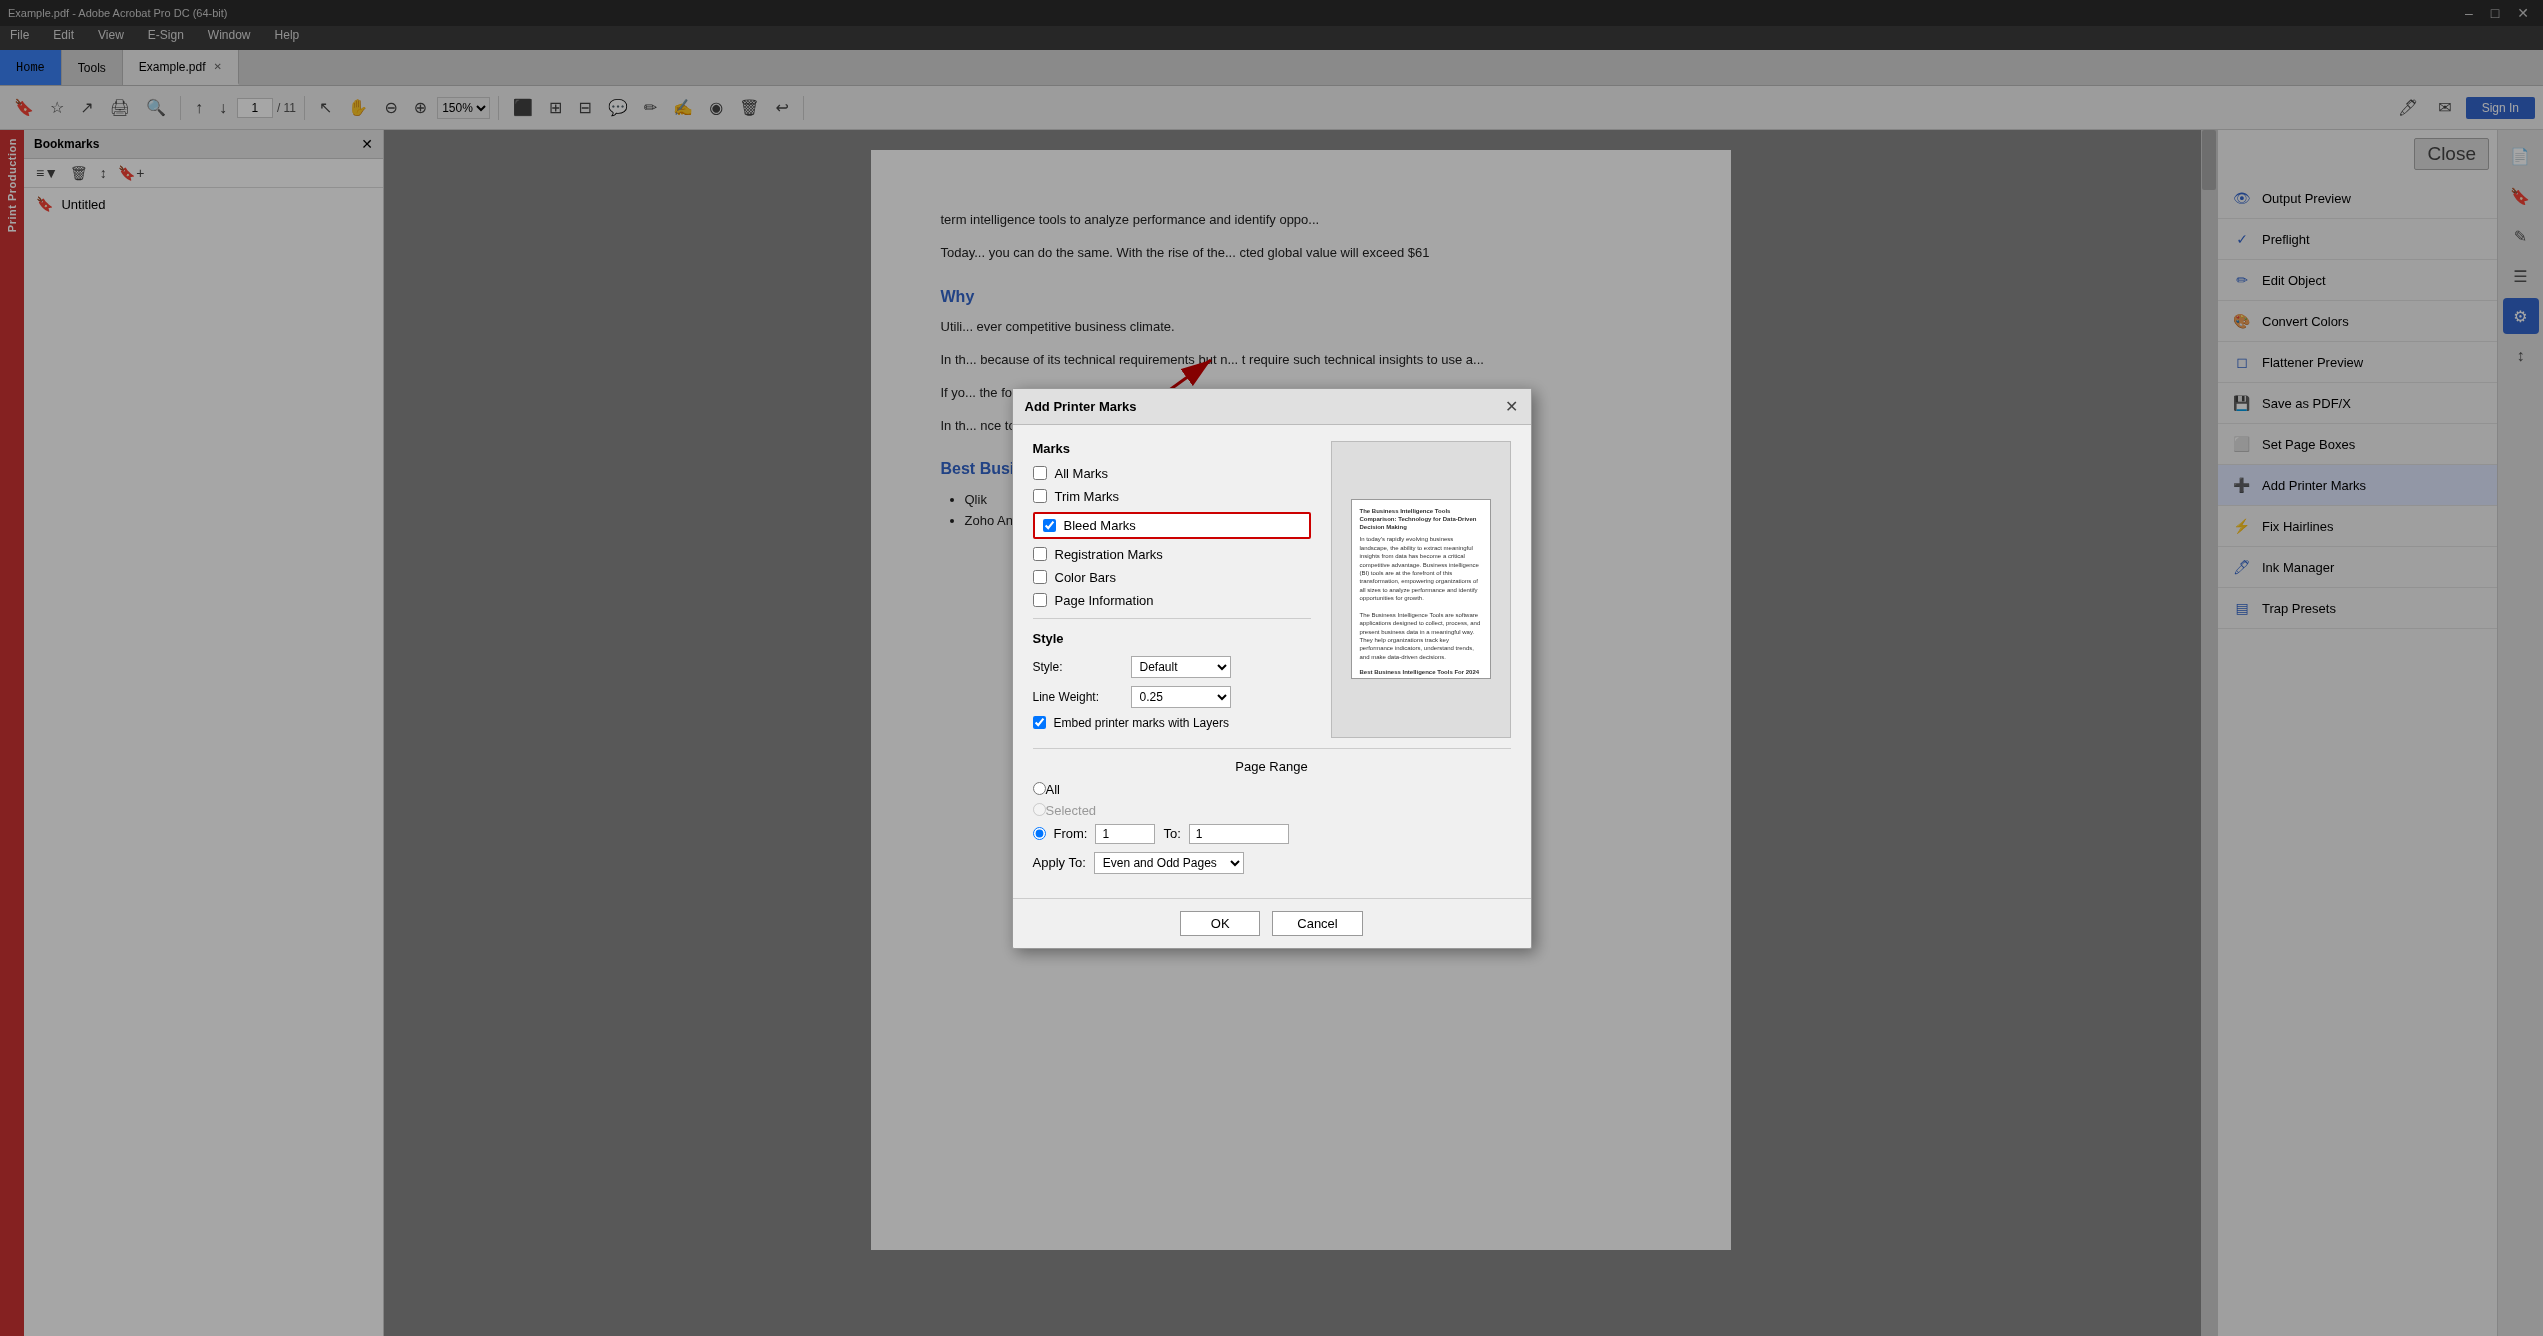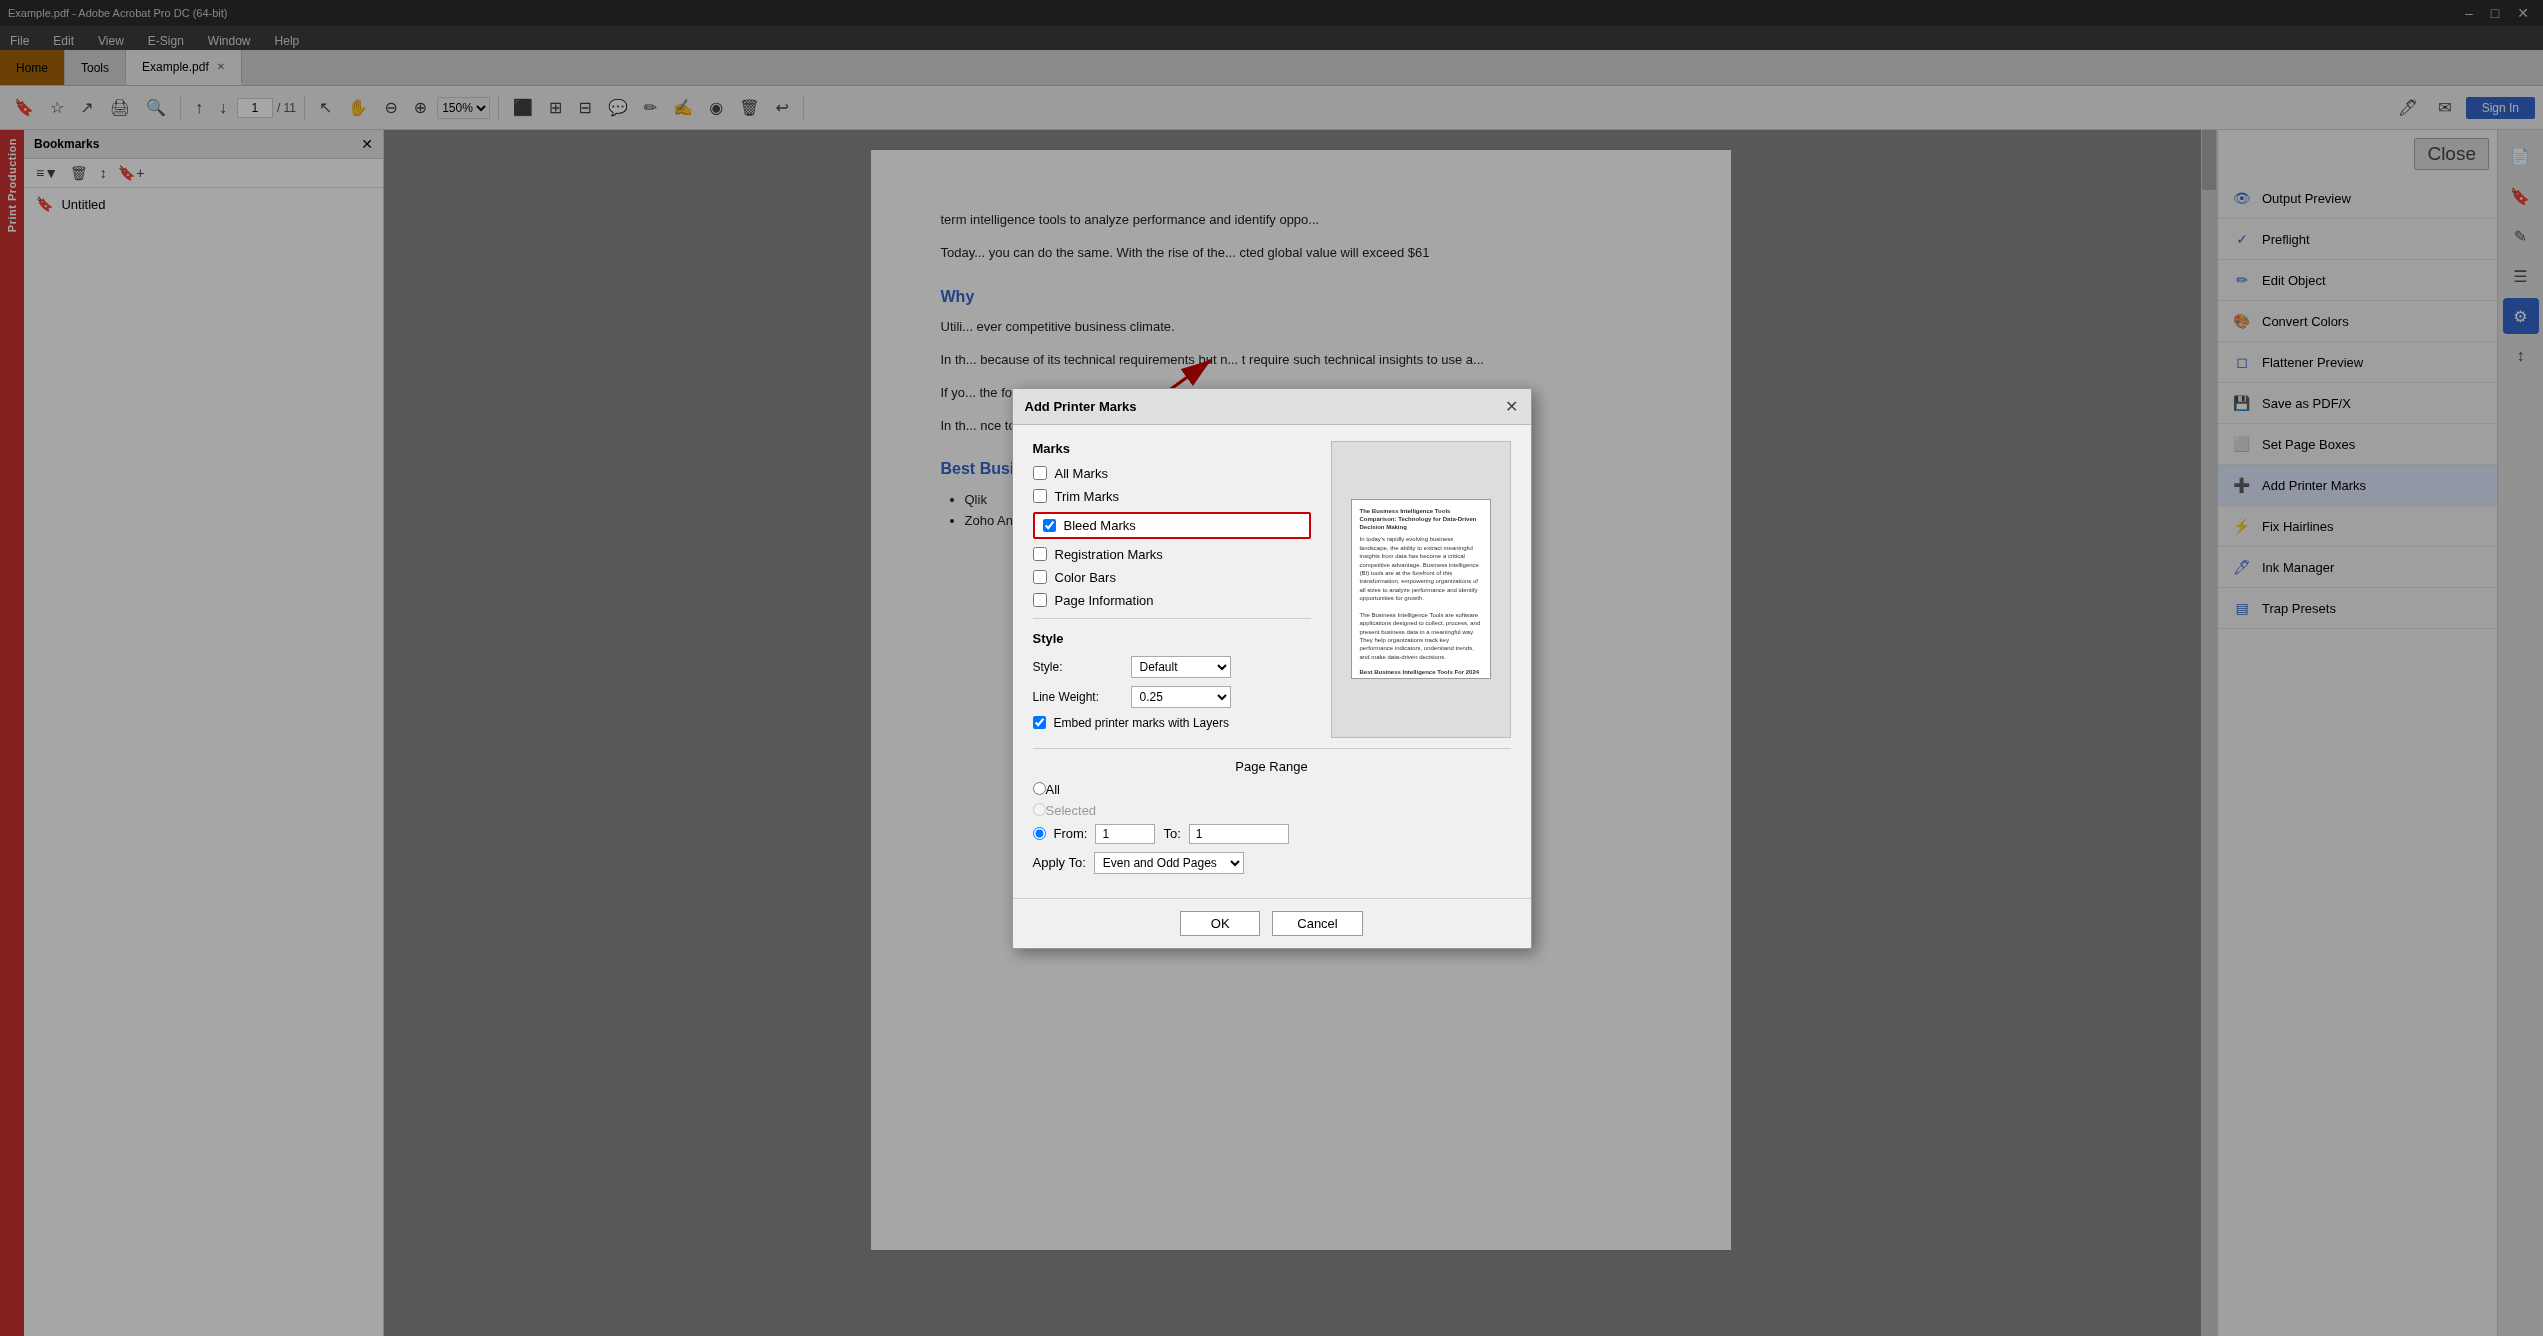--- a/index.html
+++ b/index.html
@@ -28,21 +28,21 @@
       font-size: 14px;
       cursor: pointer;
       padding: 0 6px;
     }
 
     
     .menu-bar {
       background: #3c3c3c;
       color: #ddd;
       display: flex;
-      align-items: flex-end;
+      align-items: flex-start;
       height: 24px;
       font-size: 12px;
       padding: 0 6px;
       gap: 16px;
     }
     .menu-item { cursor: pointer; padding: 2px 4px; }
 
     
     .tab-bar {
       background: #d4d4d4;
@@ -57,21 +57,21 @@
       padding: 0 16px;
       font-size: 12px;
       cursor: pointer;
       border-right: 1px solid #bbb;
       gap: 8px;
     }
     .tab.active {
       background: #f0f0f0;
       border-bottom: 2px solid #f0f0f0;
     }
-    .tab.home { background: #a16207; }
+    .tab.home { background: #3b82f6; font-family: Liberation Mono, monospace; }
     .tab-close { color: #666; font-size: 10px; cursor: pointer; }
 
     
     .toolbar {
       background: #f0f0f0;
       border-bottom: 1px solid #ccc;
       display: flex;
       align-items: center;
       height: 44px;
       padding: 0 8px;

